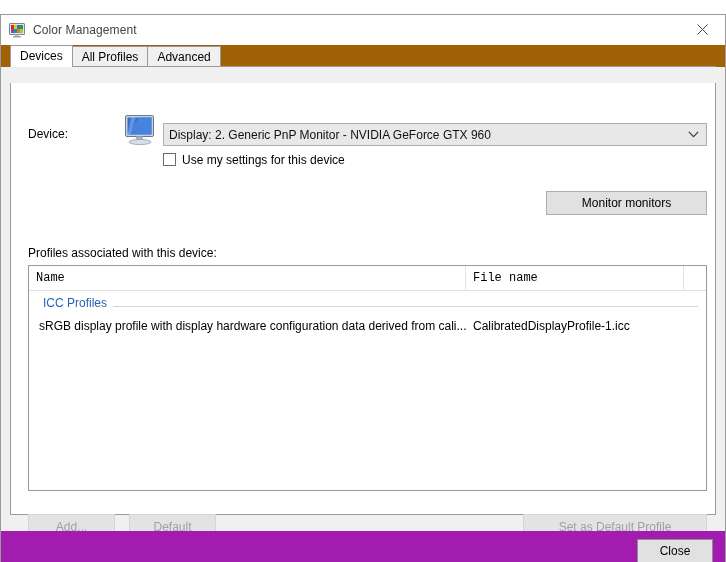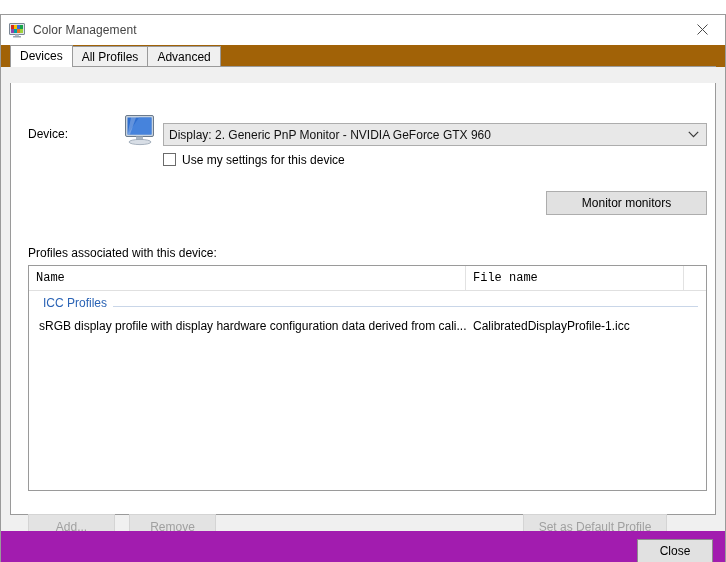--- a/index.html
+++ b/index.html
@@ -297,21 +297,21 @@
     position: absolute;
     left: 118px;
     top: 431px;
     width: 87px;
     height: 25px;
   }
   .btn-setdefault {
     position: absolute;
     left: 512px;
     top: 431px;
-    width: 144px;
+    width: 184px;
     height: 25px;
   }
 
   .hsep {
     position: absolute;
     left: 11px;
     right: 11px;
     top: 465px;
     height: 1px;
     background: #a9a9a9;
@@ -433,21 +433,21 @@
         <span class="group-title">ICC Profiles</span>
       </div>
 
       <div class="lv-row">
         <div class="lv-cell c-name">sRGB display profile with display hardware configuration data derived from cali...</div>
         <div class="lv-cell c-file">CalibratedDisplayProfile-1.icc</div>
       </div>
     </div>
 
     <div class="btn btn-add disabled">Add...</div>
-    <div class="btn btn-remove disabled">Remove</div>
+    <div class="btn btn-remove disabled">Default</div>
     <div class="btn btn-setdefault disabled">Set as Default Profile</div>
 
     <div class="hsep"></div>
 
     <div class="help-link">Understanding color management settings</div>
     <div class="btn btn-profiles disabled">Profiles</div>
   </div>
 
   <div class="footer">
     <div class="btn btn-close">Close</div>

